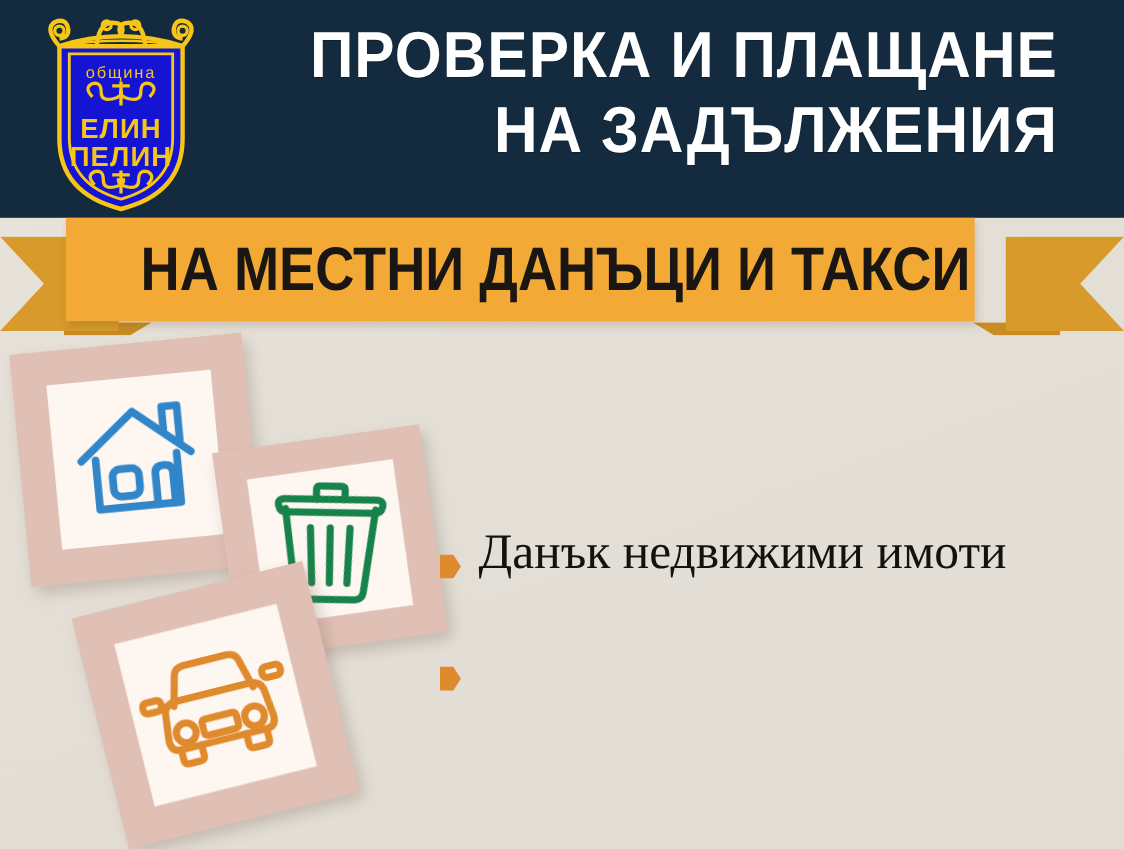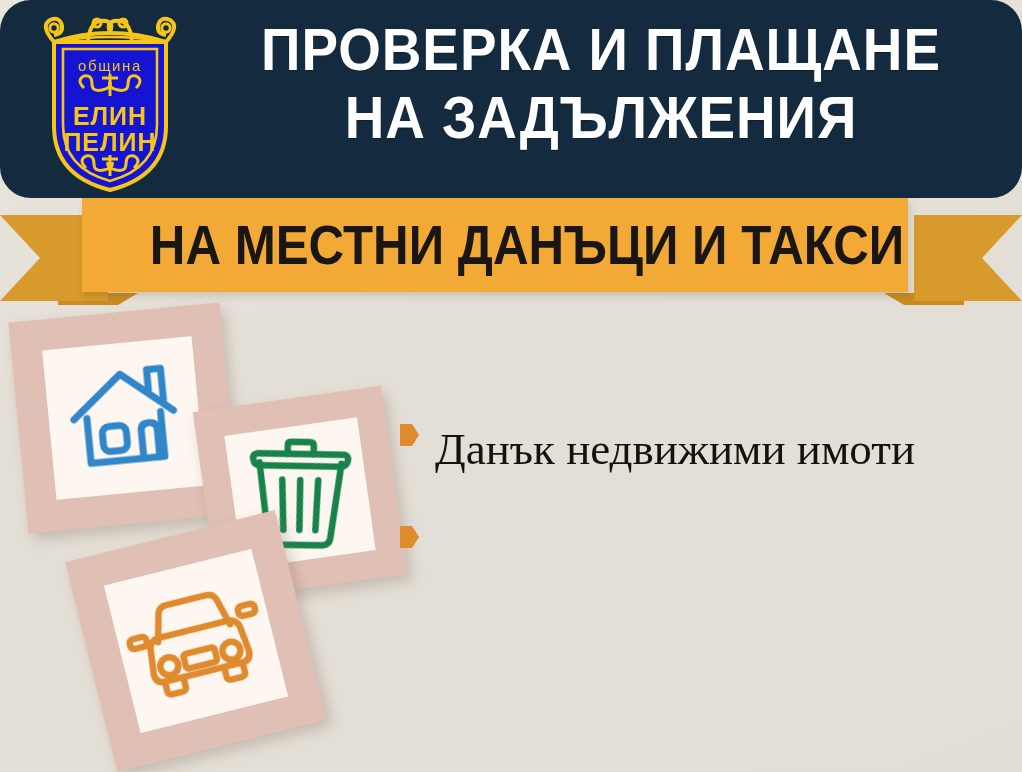--- a/index.html
+++ b/index.html
@@ -6,24 +6,24 @@
   body{
     width:1022px;height:772px;overflow:hidden;position:relative;
     background:#e6e1d9;
     font-family:"Liberation Sans",sans-serif;
   }
   #stage{position:absolute;inset:0;
     background:linear-gradient(160deg,#e9e4dc 0%,#e4dfd6 45%,#e3ded5 100%);}
 
   
   .header{position:absolute;left:0;top:0;width:1022px;height:198px;
-    background:#142a3e;overflow:hidden;border-radius:31px;}
+    background:#142a3e;overflow:hidden;}
   .logo-wrap{position:absolute;left:28px;top:8px;width:164px;height:186px;}
-  .title-block{position:absolute;left:196px;top:16px;width:810px;
-    text-align:center;}
+  .title-block{position:absolute;left:180px;top:16px;width:810px;
+    text-align:right;}
   .title-line{
     color:#ffffff;
     font-family:"Liberation Sans",sans-serif;
     font-weight:bold;
     font-size:59px;
     line-height:68px;
     letter-spacing:1px;
     transform:scaleX(0.93);
     transform-origin:center;
     white-space:nowrap;
@@ -34,21 +34,21 @@
   .ribbon{position:absolute;left:0;top:198px;width:1022px;height:104px;}
   .tail{position:absolute;top:17px;height:86px;background:#d79a2b;}
   .tail-l{left:0;width:108px;
     clip-path:polygon(0 0,108px 0,108px 86px,0 86px,40px 43px);}
   .tail-r{right:0;width:108px;
     clip-path:polygon(0 0,108px 0,68px 43px,108px 86px,0 86px);}
   .tail-shadow-l{position:absolute;left:58px;top:95px;width:80px;height:12px;
     background:#c98c22;clip-path:polygon(0 0,80px 0,60px 12px,0 12px);}
   .tail-shadow-r{position:absolute;right:58px;top:95px;width:80px;height:12px;
     background:#c98c22;clip-path:polygon(0 0,80px 0,80px 12px,20px 12px);}
-  .ribbon-main{position:absolute;left:82px;top:0;width:826px;height:94px;
+  .ribbon-main{position:absolute;left:60px;top:0;width:826px;height:94px;
     background:#f2a935;box-shadow:2px 4px 7px rgba(80,60,20,.18);}
   .ribbon-text{
     position:absolute;left:0;top:0;width:890px;height:94px;
     display:flex;align-items:center;justify-content:center;
     color:#191613;
     font-family:"Liberation Sans",sans-serif;
     font-weight:bold;font-size:56px;line-height:56px;
     letter-spacing:0px;
     transform:scaleX(0.88);transform-origin:center;
     white-space:nowrap;
@@ -58,21 +58,21 @@
   .stamp{position:absolute;}
   .stamp .frame{
     position:relative;width:100%;height:100%;
     background:#e0bfb4;
     filter:drop-shadow(4px 7px 7px rgba(120,100,85,.30));
   }
   .icon-svg{position:absolute;left:0;top:0;width:100%;height:100%;}
 
   
   .list{position:absolute;left:400px;top:424px;width:620px;}
-  .list-item{display:flex;align-items:flex-start;height:102px;}
+  .list-item{display:flex;align-items:flex-end;height:102px;}
   .bullet{width:19px;height:22px;margin-right:16px;flex:0 0 auto;}
   .list-label{
     color:#14110e;
     font-family:"Liberation Serif",serif;
     font-size:45px;line-height:50px;
     white-space:nowrap;
   }
 </style>
 </head>
 <body>

